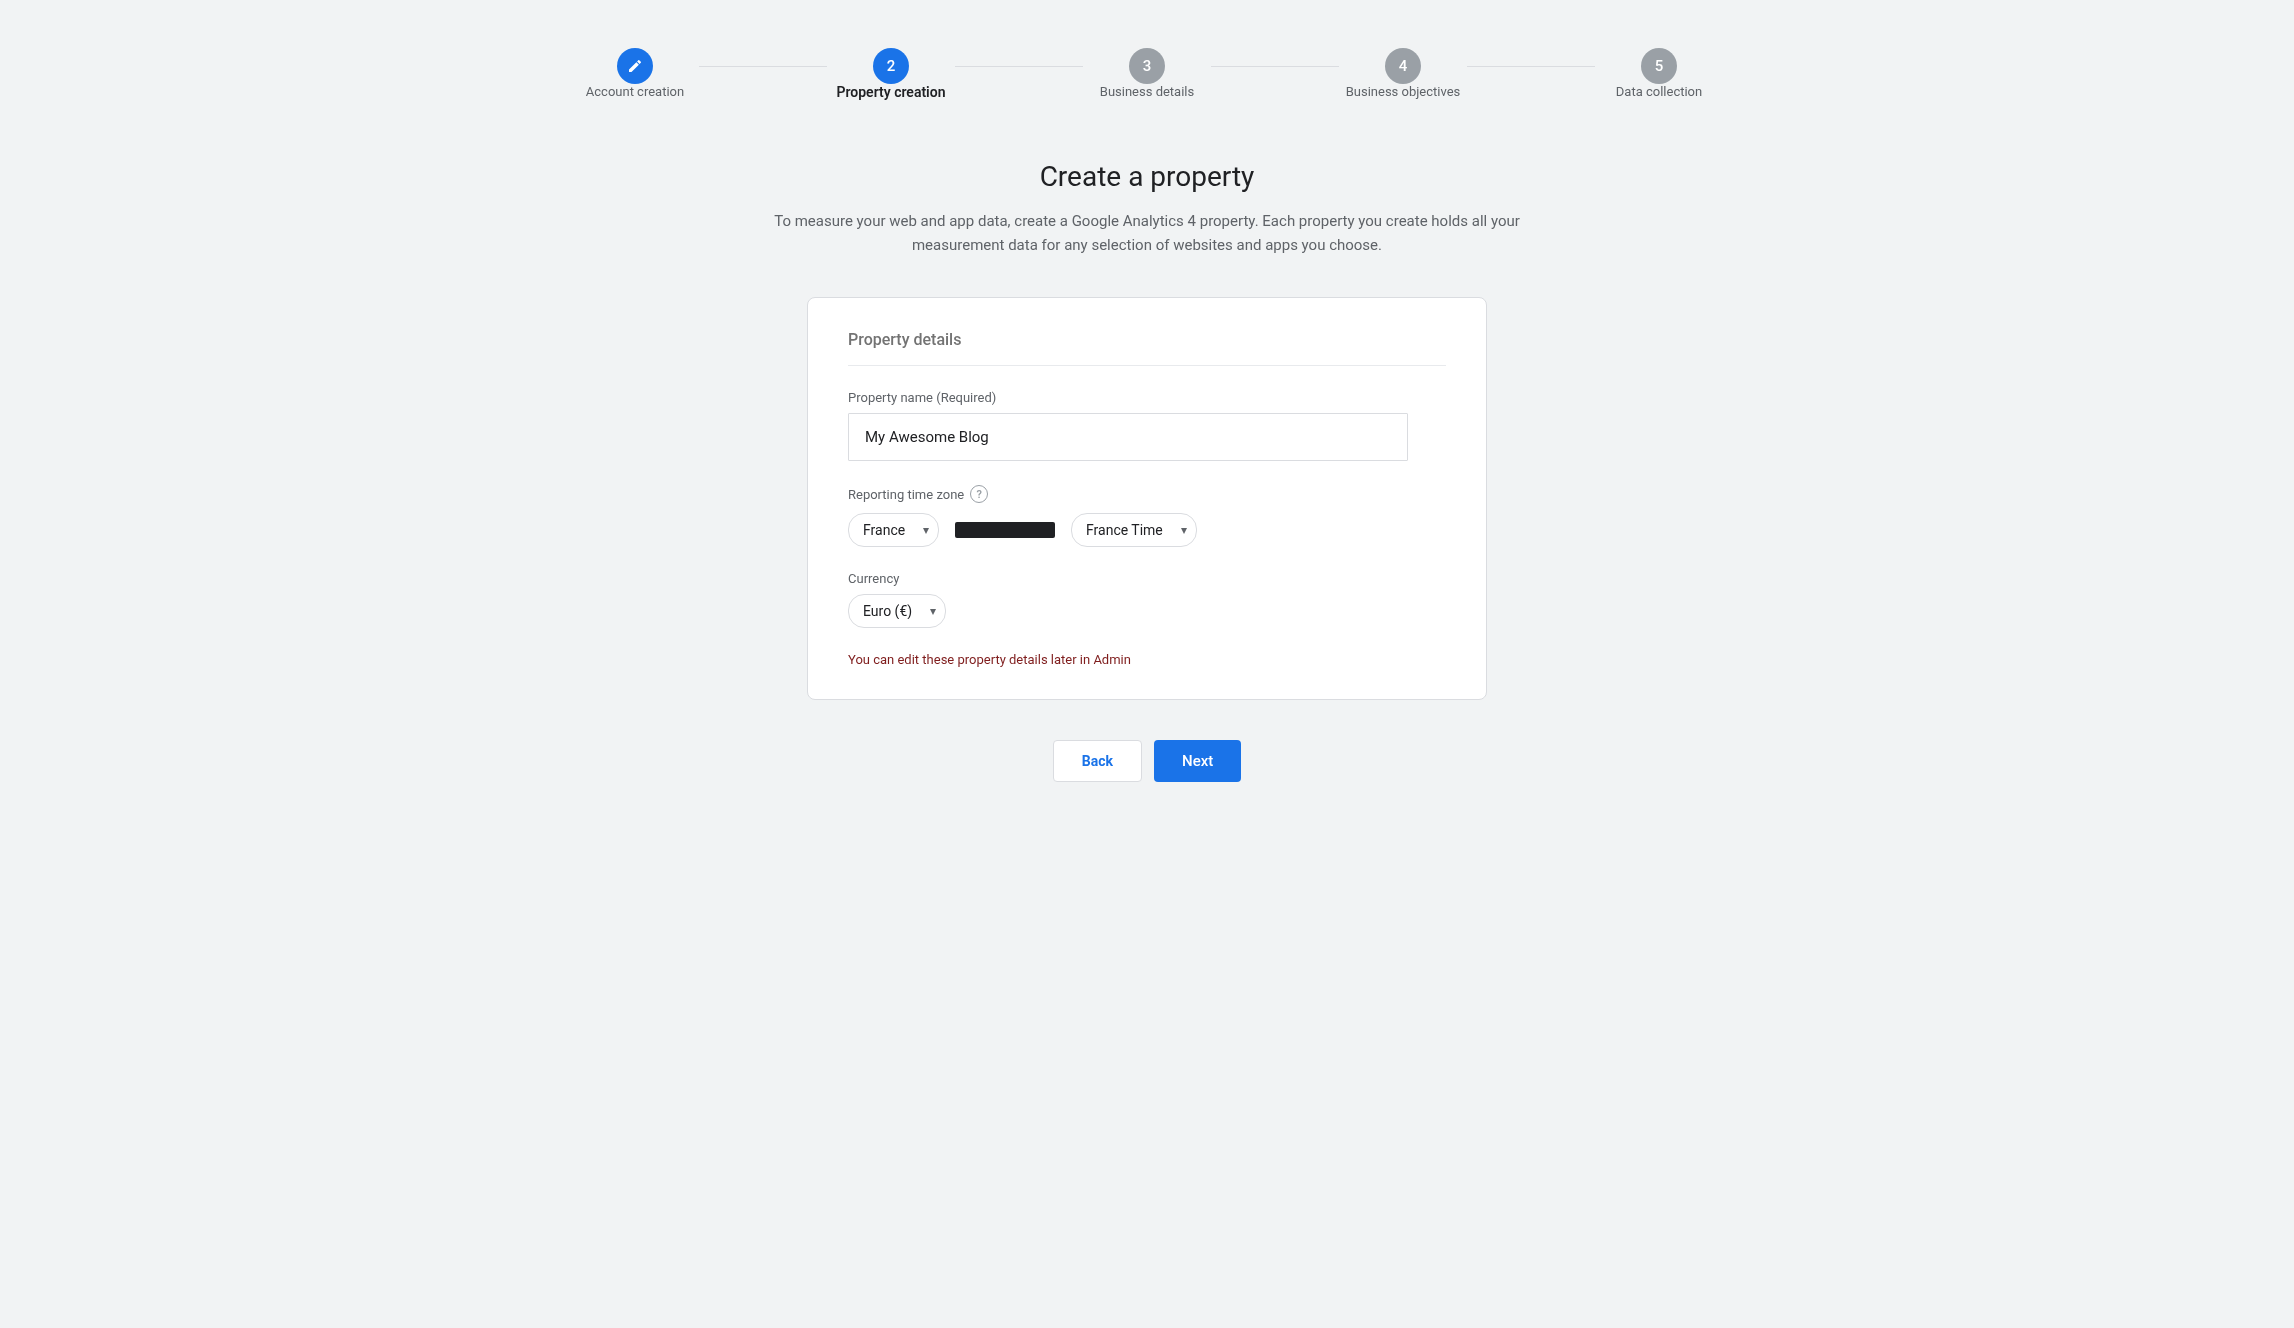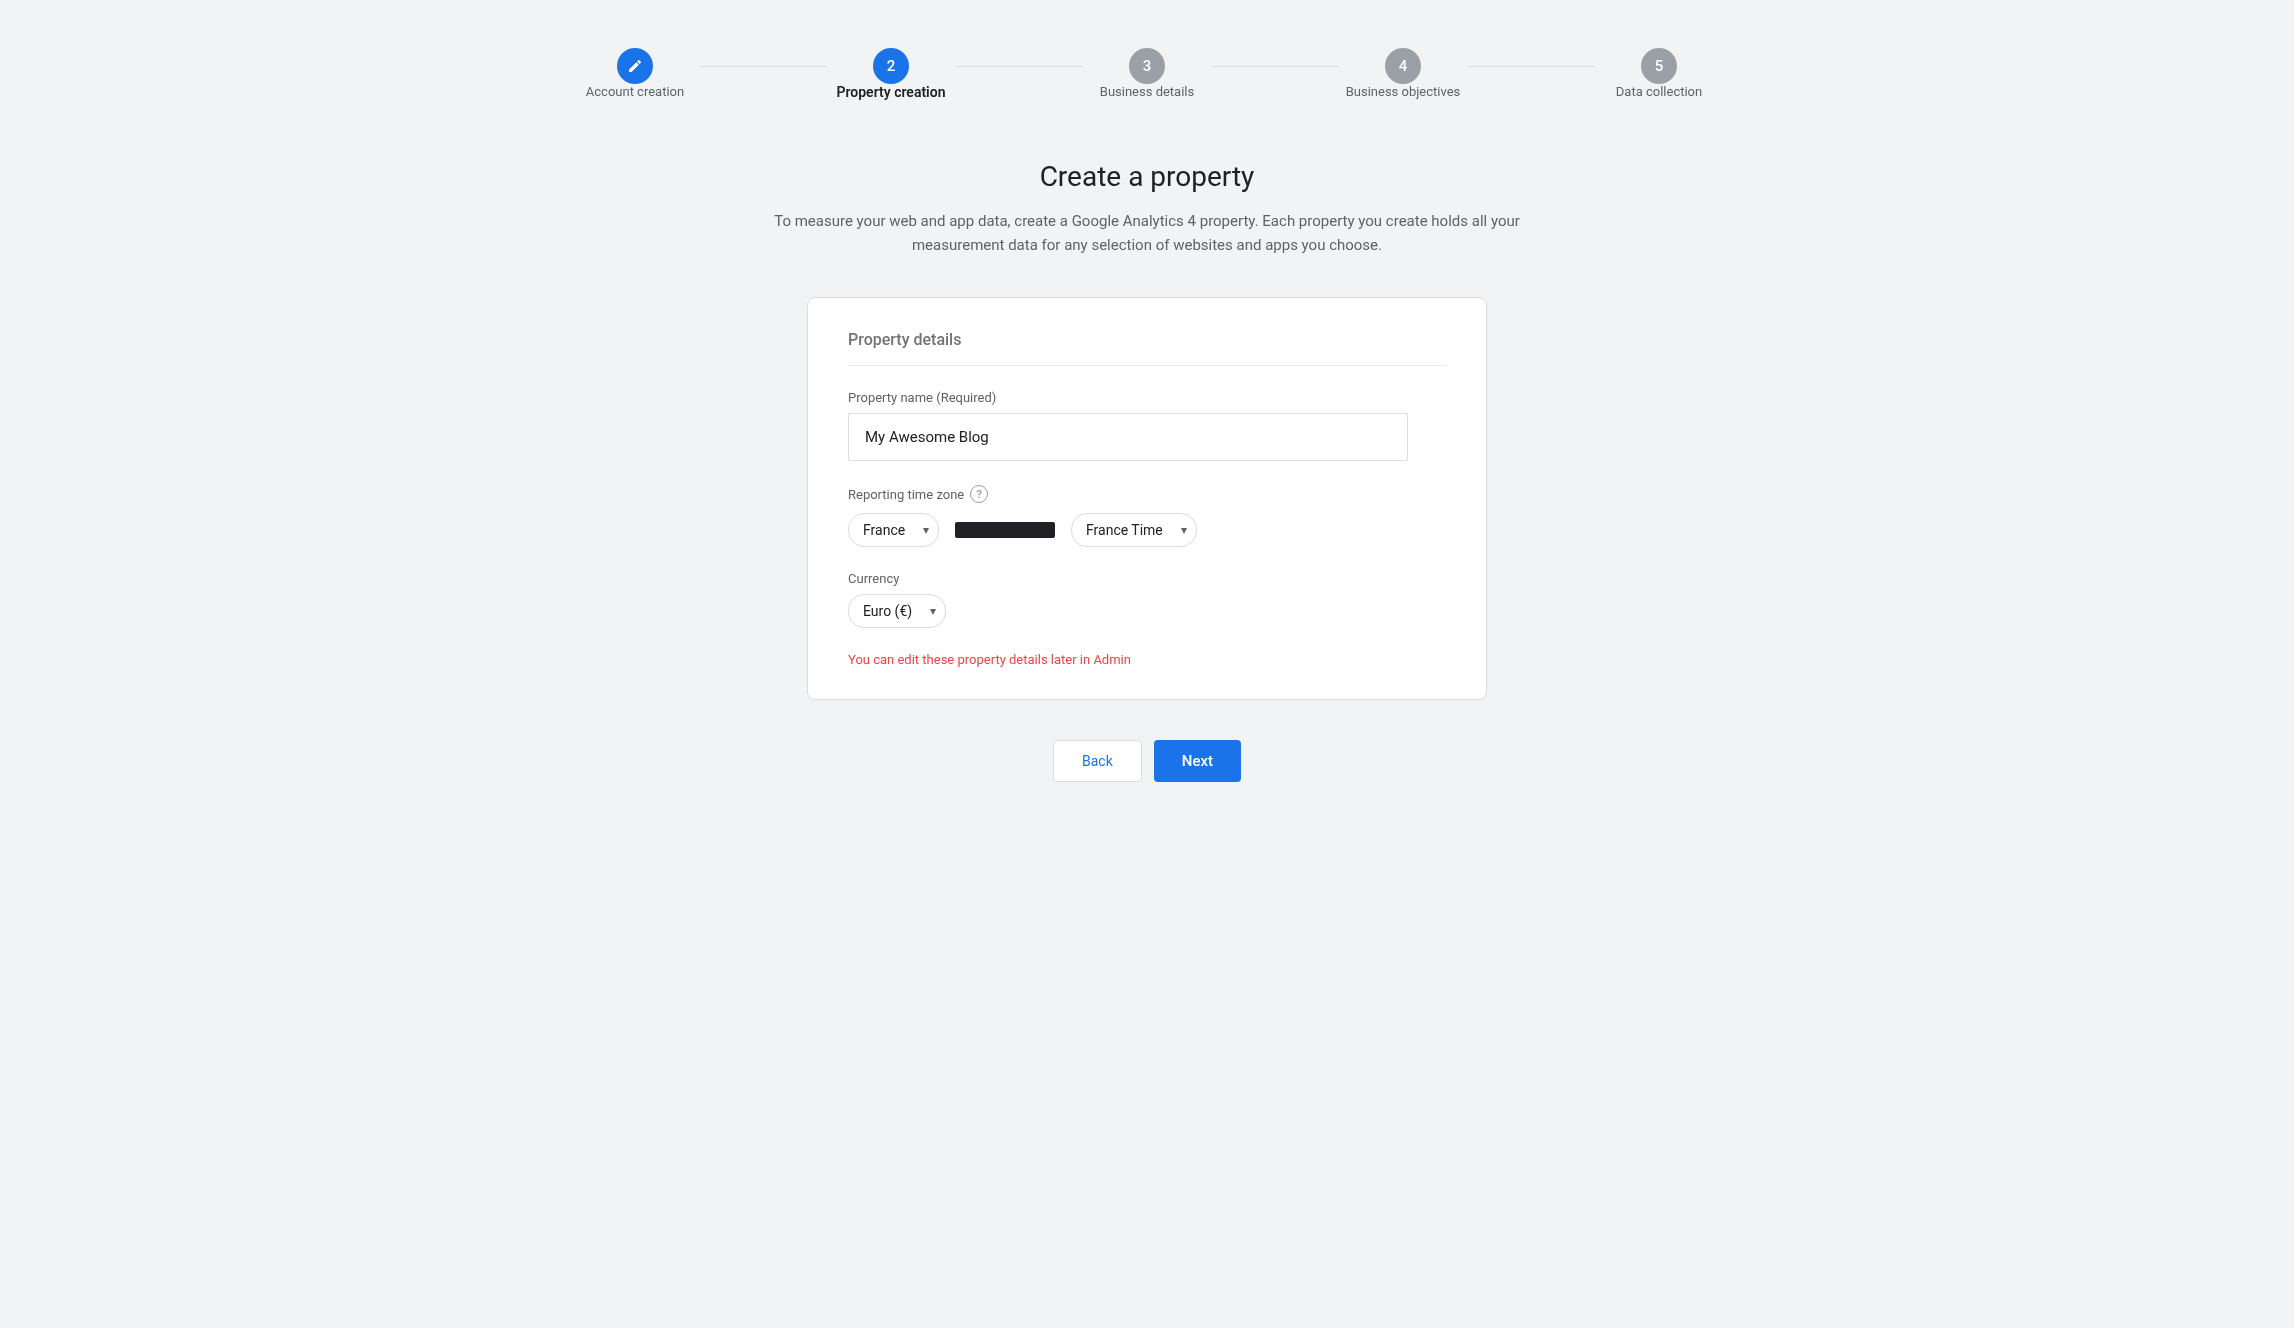--- a/index.html
+++ b/index.html
@@ -205,40 +205,40 @@
       width: 100px;
       height: 16px;
       background: #202124;
       border-radius: 2px;
       margin: 0 4px;
       vertical-align: middle;
     }
 
     .admin-note {
       font-size: 13px;
-      color: #ef4444;
+      color: #7f1d1d;
       margin-top: 8px;
     }
 
     
     .button-row {
       display: flex;
       justify-content: center;
       gap: 12px;
       margin-top: 40px;
     }
 
     .btn-back {
       padding: 12px 28px;
       border: 1px solid #dadce0;
       border-radius: 4px;
       background: #fff;
       color: #1a73e8;
       font-size: 14px;
-      font-weight: 400;
+      font-weight: 700;
       cursor: pointer;
       font-family: inherit;
     }
 
     .btn-next {
       padding: 12px 28px;
       border: none;
       border-radius: 4px;
       background: #1a73e8;
       color: #fff;

